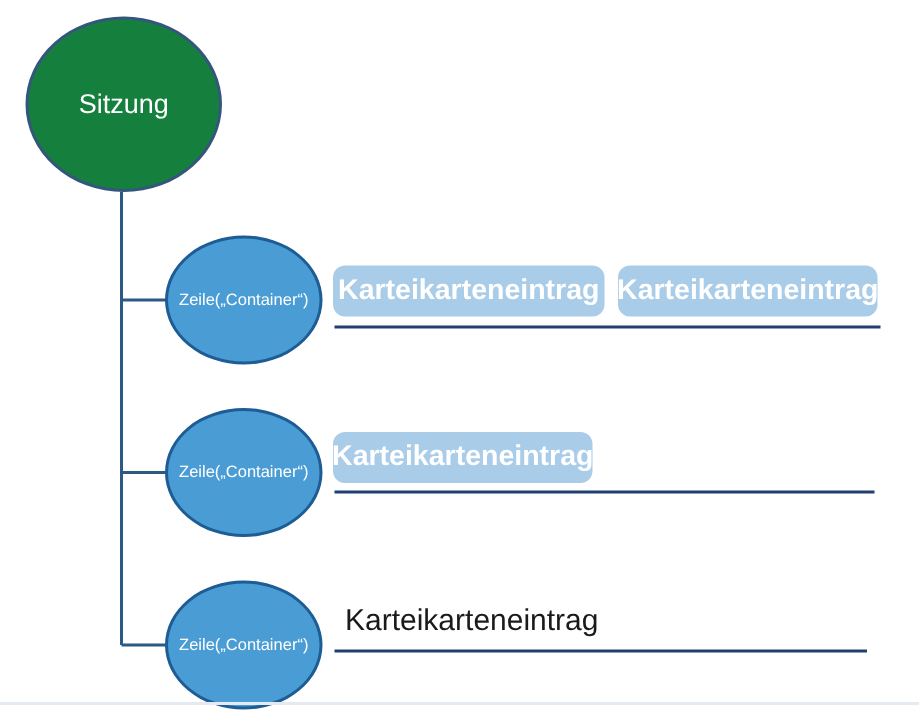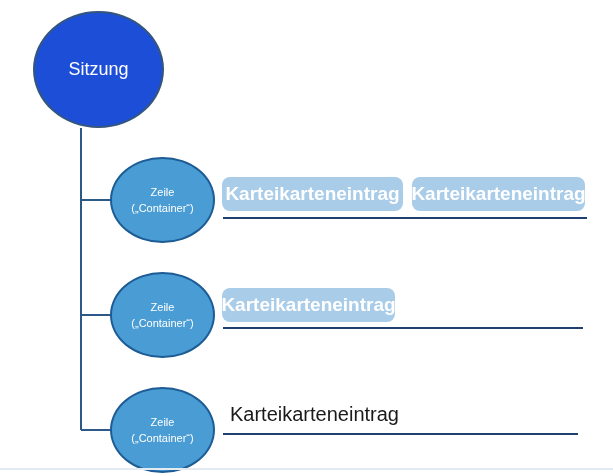--- a/index.html
+++ b/index.html
@@ -2,36 +2,36 @@
 <html><head>
 <meta charset="utf-8">
 <style>
   html,body { margin:0; padding:0; background:#ffffff; }
   .canvas {
     position:relative; width:613px; height:476px; background:#ffffff;
     font-family:"Liberation Sans", sans-serif; overflow:hidden;
   }
   
   .root-circle {
-    position:absolute; left:33px; top:11px; width:131px; height:117px;
-    border-radius:50%; background:#1d4ed8; border:2px solid #35567c;
+    position:absolute; left:17px; top:11px; width:131px; height:117px;
+    border-radius:50%; background:#15803d; border:2px solid #35567c;
     box-sizing:border-box; display:flex; align-items:center; justify-content:center;
     color:#ffffff; font-size:18px;
   }
   
   .vline { position:absolute; left:80px; top:128px; width:2px; height:302px; background:#2d5986; }
   .branch { position:absolute; left:81px; width:31px; height:2px; background:#2d5986; }
   .branch.b1 { top:199px; }
   .branch.b2 { top:314px; }
   .branch.b3 { top:429px; }
   
   .node-circle {
     position:absolute; left:110px; width:105px; height:86px;
     border-radius:50%; background:#4a9cd4; border:2px solid #1d5c94;
-    box-sizing:border-box; display:flex; flex-direction:column;
+    box-sizing:border-box; display:flex; 
     align-items:center; justify-content:center;
     color:#ffffff; font-size:11px; line-height:1.5; text-align:center;
   }
   .node-circle.n1 { top:157px; }
   .node-circle.n2 { top:272px; }
   .node-circle.n3 { top:387px; }
   
   .entry-box {
     position:absolute; height:34px; border-radius:8px; background:#a9cce9;
     display:flex; align-items:center; justify-content:center;

